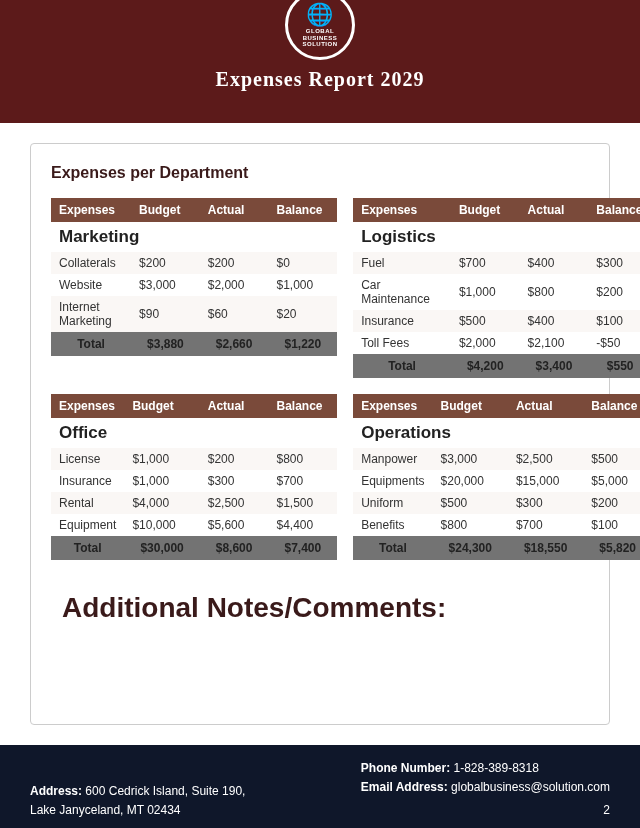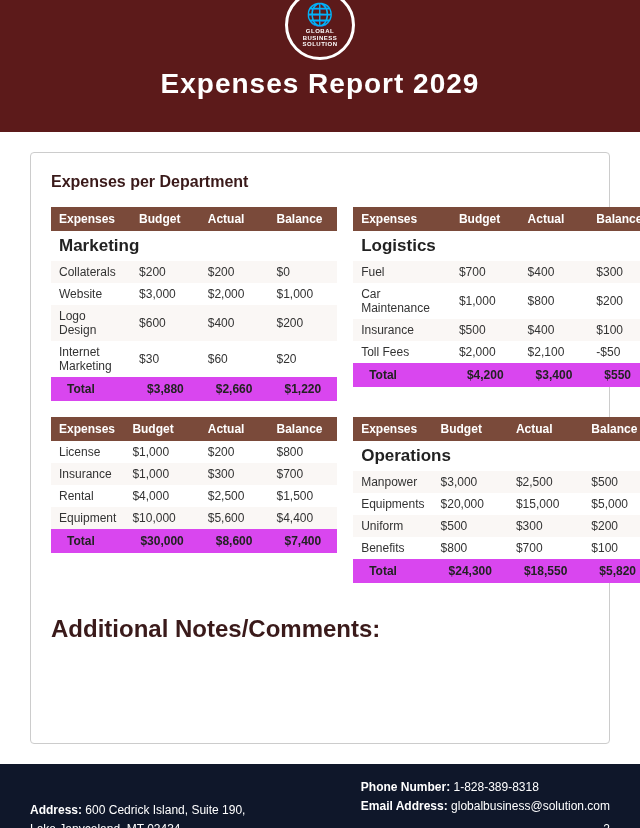--- a/index.html
+++ b/index.html
@@ -54,23 +54,24 @@
       align-items: flex-end;
       justify-content: center;
       padding-bottom: 4px;
     }
     .header-title-bar {
       background: #5c1a1a;
       padding: 10px 0 18px;
     }
     .header-title {
       color: #fff;
-      font-size: 28px;
+      font-size: 20px;
       font-weight: bold;
       letter-spacing: 1px;
+      font-family: Liberation Serif, serif;
     }
 
     
     .main-content {
       flex: 1;
       padding: 20px 30px;
       background: #fff;
     }
 
     .card {
@@ -121,41 +122,43 @@
 
     .expense-table tbody tr.data-row td {
       padding: 4px 8px;
       color: #333;
       background: #fff;
     }
 
     .expense-table tbody tr.total-row td {
       font-weight: bold;
       padding: 5px 16px;
-      background: #d946ef;
+      background: #737373;
       color: #222;
+      text-align: center;
     }
 
     .expense-table tbody tr.data-row:nth-child(even) td {
       background: #faf7f5;
     }
 
     .th-expenses { width: 38%; }
     .th-budget { width: 20%; }
     .th-actual { width: 20%; }
     .th-balance { width: 22%; }
 
     .additional-notes {
       margin-top: 10px;
     }
     .notes-title {
-      font-size: 24px;
+      font-size: 28px;
       font-weight: bold;
       color: #3a1a1a;
       margin-bottom: 80px;
+      margin-left: 11px;
     }
 
     
     .footer {
       background: #0f172a;
       color: #fff;
       padding: 14px 30px;
       display: flex;
       justify-content: space-between;
       align-items: flex-end;
@@ -215,28 +218,22 @@
               <td>$200</td>
               <td>$0</td>
             </tr>
             <tr class="data-row">
               <td>Website</td>
               <td>$3,000</td>
               <td>$2,000</td>
               <td>$1,000</td>
             </tr>
             <tr class="data-row">
-              <td>Logo Design</td>
-              <td>$600</td>
-              <td>$400</td>
-              <td>$200</td>
-            </tr>
-            <tr class="data-row">
               <td>Internet Marketing</td>
-              <td>$30</td>
+              <td>$90</td>
               <td>$60</td>
               <td>$20</td>
             </tr>
             <tr class="total-row">
               <td>Total</td>
               <td>$3,880</td>
               <td>$2,660</td>
               <td>$1,220</td>
             </tr>
           </tbody>
@@ -295,20 +292,23 @@
         <table class="expense-table">
           <thead>
             <tr>
               <th class="th-expenses">Expenses</th>
               <th class="th-budget">Budget</th>
               <th class="th-actual">Actual</th>
               <th class="th-balance">Balance</th>
             </tr>
           </thead>
           <tbody>
+            <tr class="category-row">
+              <td colspan="4">Office</td>
+            </tr>
             <tr class="data-row">
               <td>License</td>
               <td>$1,000</td>
               <td>$200</td>
               <td>$800</td>
             </tr>
             <tr class="data-row">
               <td>Insurance</td>
               <td>$1,000</td>
               <td>$300</td>

